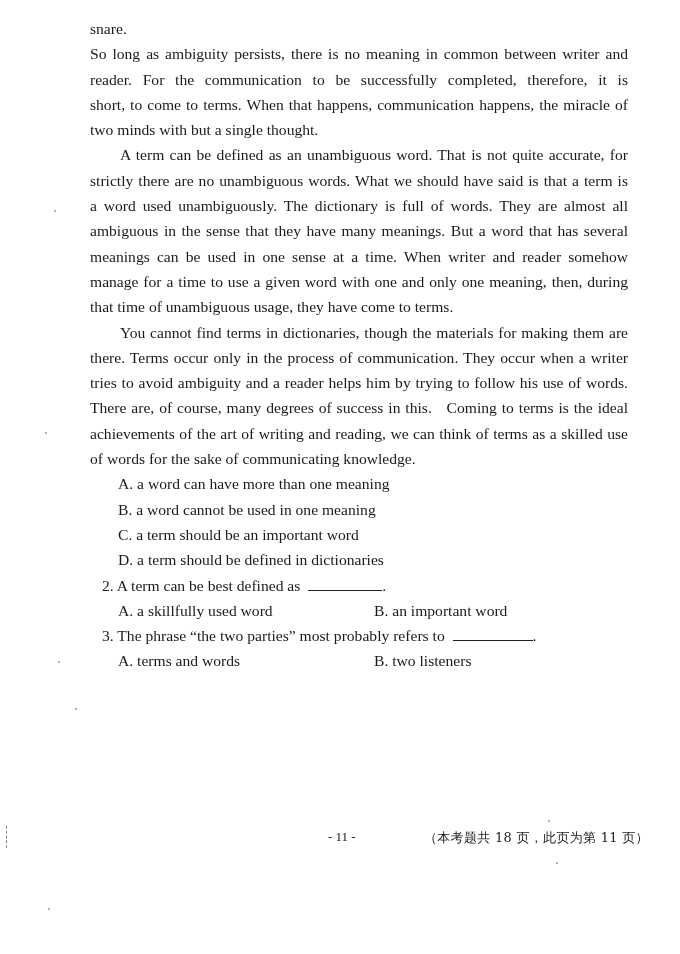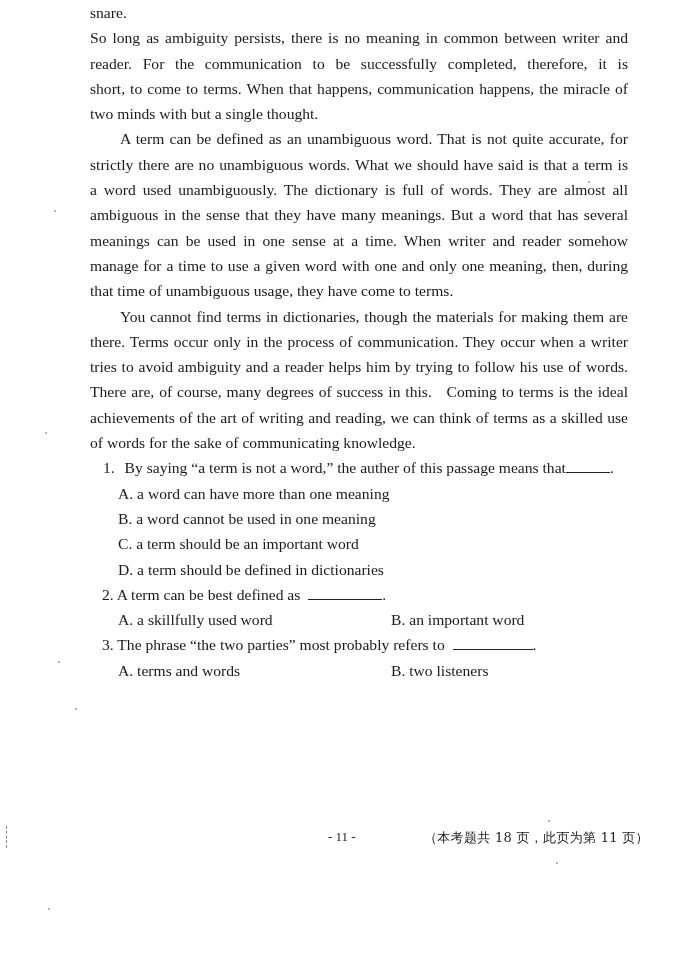--- a/index.html
+++ b/index.html
@@ -42,21 +42,21 @@
     }
     .indent { padding-left: 30px; }
     .q-line { padding-left: 13px; }
     .opt-line { padding-left: 28px; }
     .q-row-2col {
       position: relative;
       height: 25.3px;
       white-space: nowrap;
     }
     .q-row-2col .col-a { position: absolute; left: 28px; top: 0; }
-    .q-row-2col .col-b { position: absolute; left: 301px; top: 0; }
+    .q-row-2col .col-b { position: absolute; left: 284px; top: 0; }
     .blank {
       display: inline-block;
       border-bottom: 1px solid #222;
       height: 14px;
       vertical-align: baseline;
     }
     .footer {
       position: absolute;
       top: 829px;
       left: 0;
@@ -92,21 +92,21 @@
       border-left: 1px dashed #888;
     }
   </style>
 </head>
 <body>
 
 <div class="page">
 
   <div class="content">
 
-    <span class="line" style="margin-top:0px;font-family:Liberation Serif, serif;">snare.</span>
+    <span class="line" style="margin-top:16px;font-family:Liberation Serif, serif;">snare.</span>
 
     <div>
       <span class="line justify">So long as ambiguity persists, there is no meaning in common between writer and</span>
       <span class="line justify">reader. For the communication to be successfully completed, therefore, it is</span>
       <span class="line justify">short, to come to terms. When that happens, communication happens, the miracle of</span>
       <span class="line">two minds with but a single thought.</span>
     </div>
 
     <div>
       <span class="line justify indent">A term can be defined as an unambiguous word. That is not quite accurate, for</span>
@@ -121,24 +121,20 @@
     <div>
       <span class="line justify indent">You cannot find terms in dictionaries, though the materials for making them are</span>
       <span class="line justify">there. Terms occur only in the process of communication. They occur when a writer</span>
       <span class="line justify">tries to avoid ambiguity and a reader helps him by trying to follow his use of words.</span>
       <span class="line justify" style="white-space:pre;">There are, of course, many degrees of success in this.   Coming to terms is the ideal</span>
       <span class="line justify">achievements of the art of writing and reading, we can think of terms as a skilled use</span>
       <span class="line">of words for the sake of communicating knowledge.</span>
     </div>
 
     <div>
-      <span class="line q-line">
-        <span>1.</span>
-        <span style="margin-left:6px;">By saying “a term is not a word,” the auther of this passage means that</span><span class="blank" style="width:44px;"></span><span>.</span>
-      </span>
       <span class="line opt-line">
         <span>A.</span>
         <span>a word can have more than one meaning</span>
       </span>
       <span class="line opt-line">
         <span>B.</span>
         <span>a word cannot be used in one meaning</span>
       </span>
       <span class="line opt-line">
         <span>C.</span>

